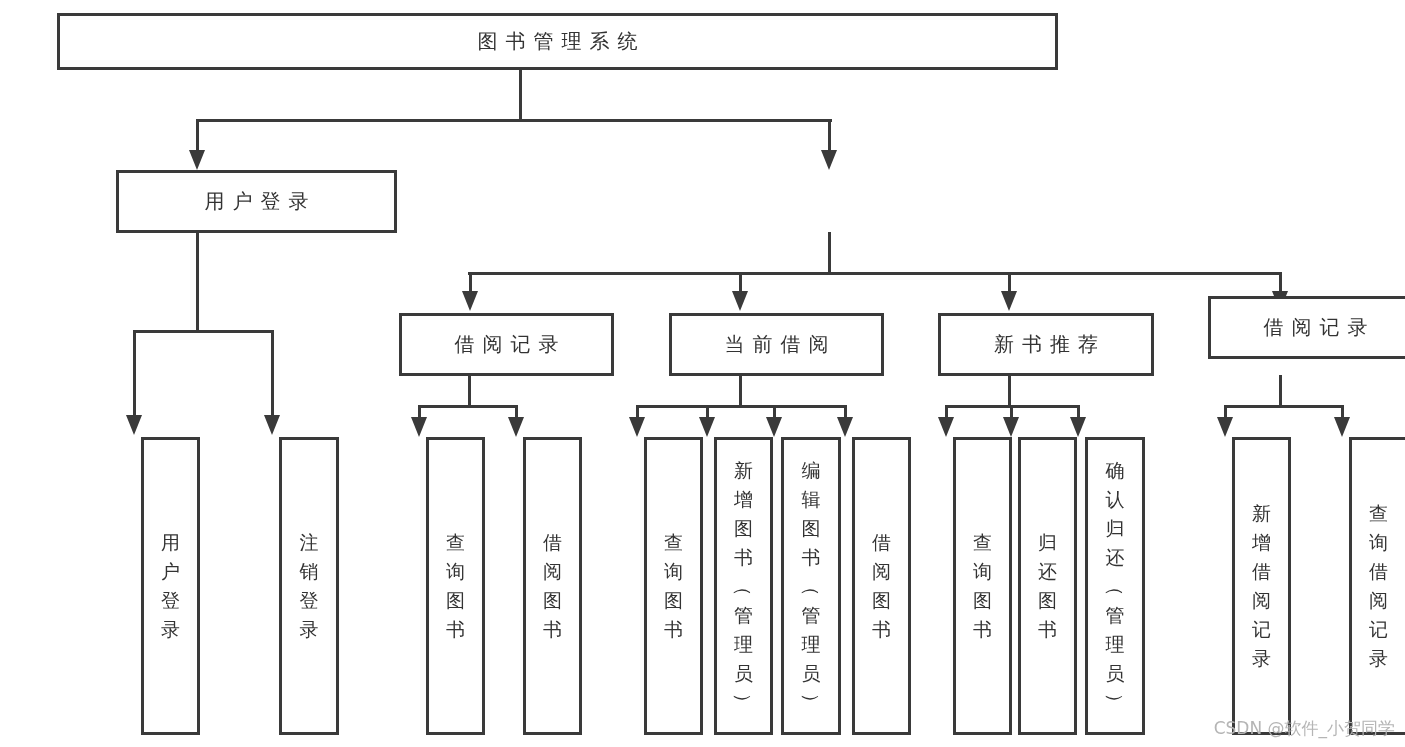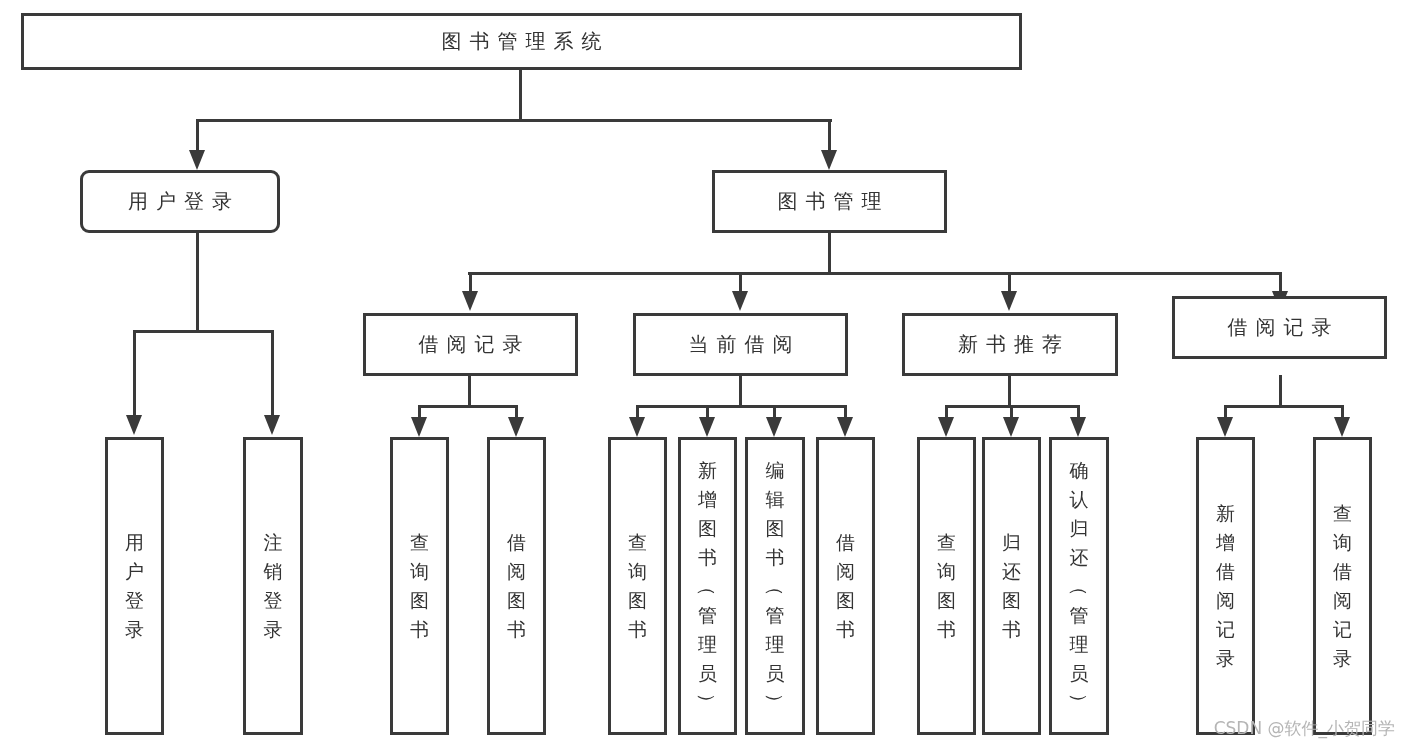--- a/index.html
+++ b/index.html
@@ -20,20 +20,21 @@
   }
   
   .node{
     position:absolute;
     box-sizing:border-box;
     border:3px solid var(--line);
     background:var(--bg);
     display:flex;
     align-items:center;
     justify-content:center;
+    margin-left:36px;
   }
   .node.h{
     font-size:20px;
     letter-spacing:8px;
     padding-left:8px;
     white-space:nowrap;
   }
   .node.v{
     flex-direction:column;
     font-size:19px;
@@ -65,22 +66,21 @@
 
   <div class="node h" style="left:21px;top:13px;width:1001px;height:57px;">图书管理系统</div>
 
   <div class="vl" style="left:519px;top:69px;height:52px;"></div>
   <div class="hl" style="left:196px;top:119px;width:636px;"></div>
   <div class="vl" style="left:196px;top:119px;height:33px;"></div>
   <div class="ar" style="left:189px;top:150px;"></div>
   <div class="vl" style="left:828px;top:119px;height:33px;"></div>
   <div class="ar" style="left:821px;top:150px;"></div>
 
-  <div class="node h" style="left:80px;top:170px;width:200px;height:63px;border-radius:9px;">用户登录</div>
-  <div class="node h" style="left:712px;top:170px;width:235px;height:63px;">图书管理</div>
+  <div class="node h" style="left:80px;top:170px;width:281px;height:63px;">用户登录</div>
 
   <div class="vl" style="left:196px;top:232px;height:101px;"></div>
   <div class="hl" style="left:133px;top:330px;width:141px;"></div>
   <div class="vl" style="left:133px;top:330px;height:85px;"></div>
   <div class="ar" style="left:126px;top:415px;"></div>
   <div class="vl" style="left:271px;top:330px;height:85px;"></div>
   <div class="ar" style="left:264px;top:415px;"></div>
 
   <div class="vl" style="left:828px;top:232px;height:43px;"></div>
   <div class="hl" style="left:468px;top:272px;width:813px;"></div>

